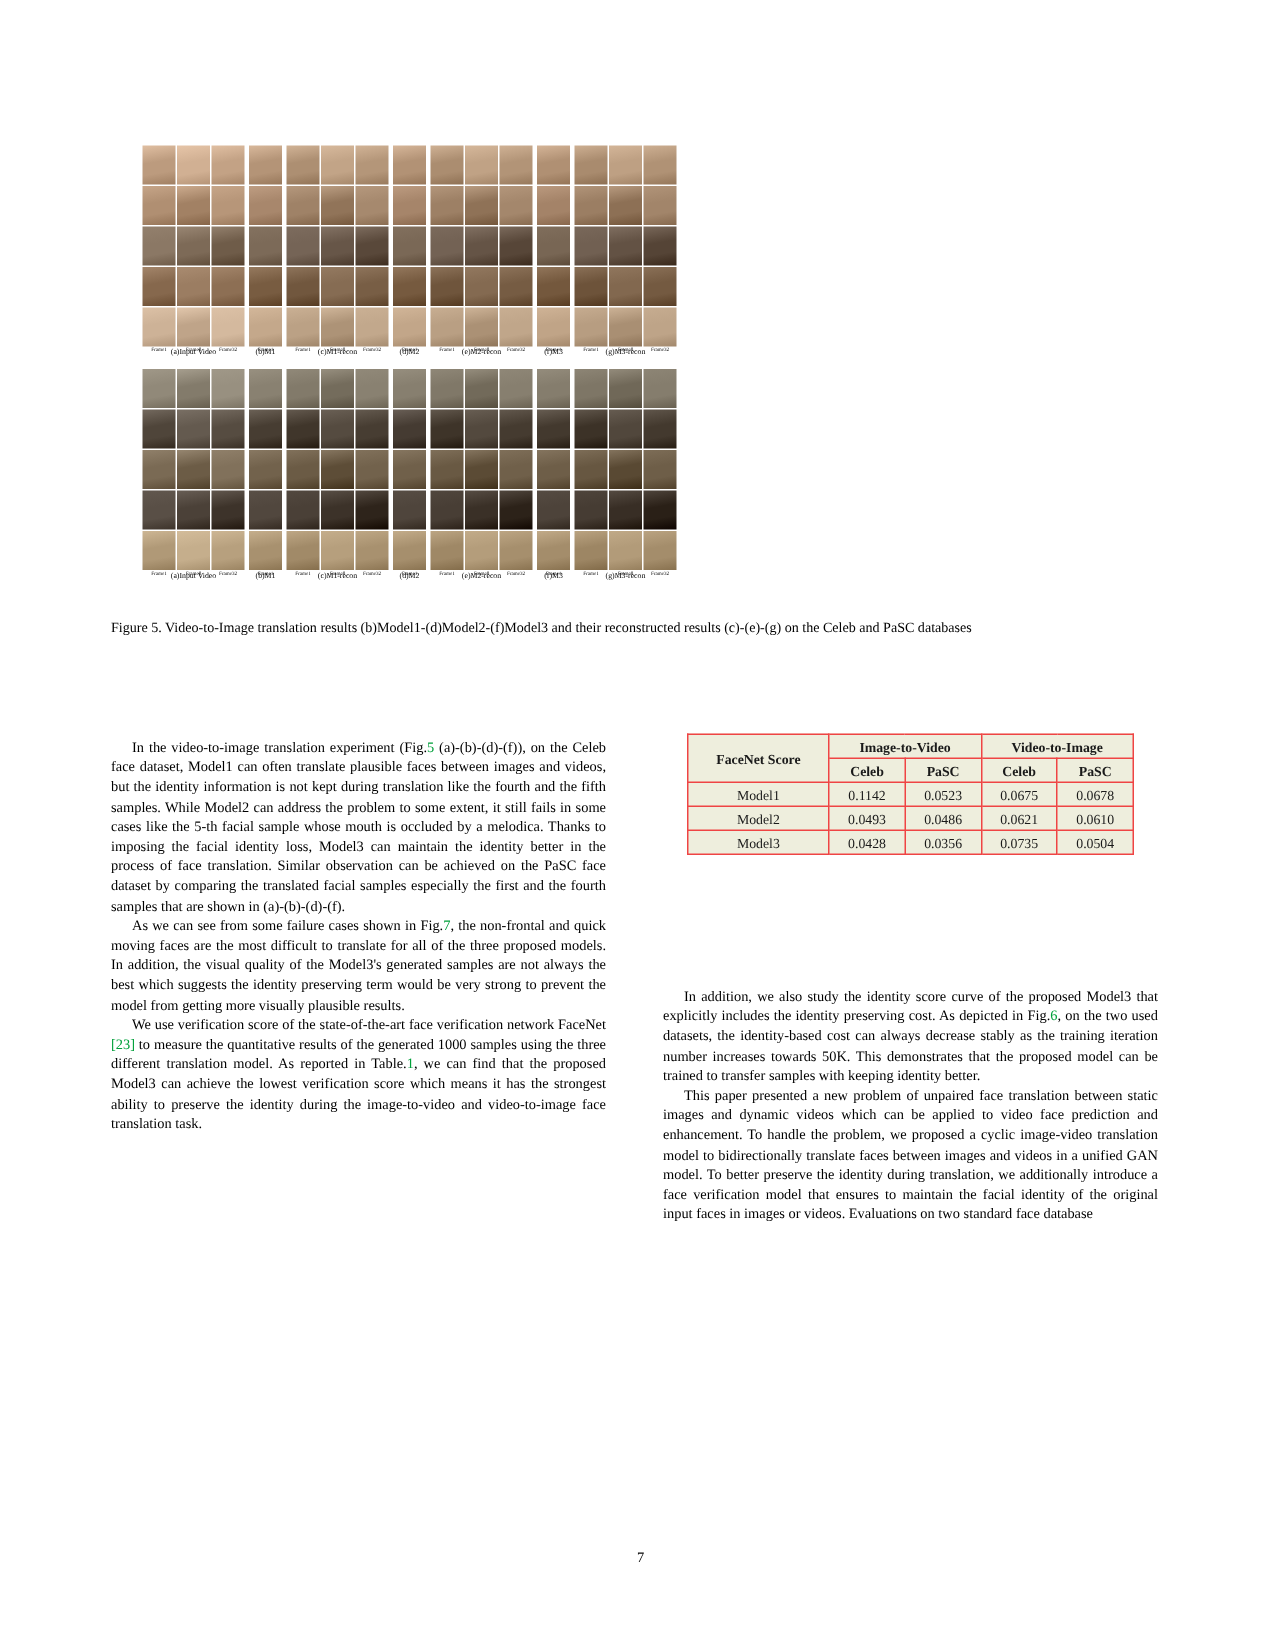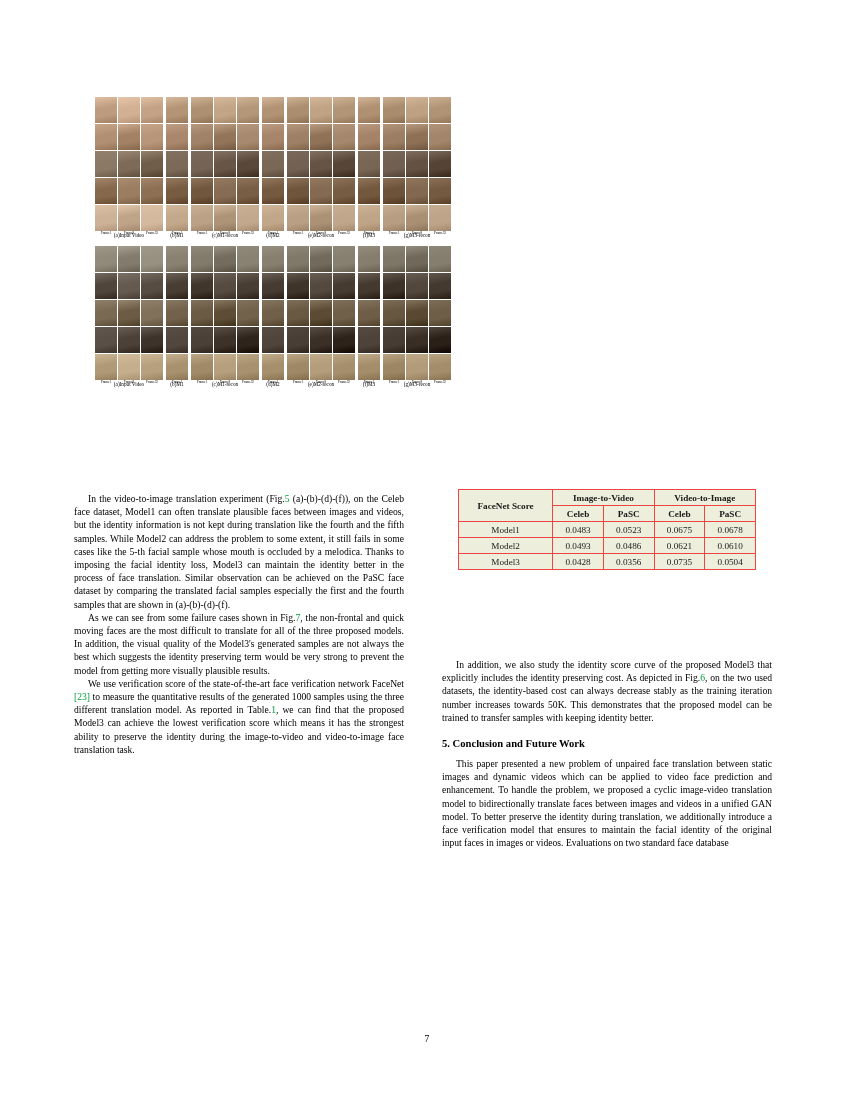--- a/index.html
+++ b/index.html
@@ -599,20 +599,21 @@
               <span>Frame1</span>
               <span>Frame8</span>
               <span>Frame32</span>
             </div>
             <div class="ttl">(g)M3-recon</div>
           </div>
         </div>
       </div>
     </div>
 
+  <div class="fig-caption">Figure 5. Video-to-Image translation results (b)Model1-(d)Model2-(f)Model3 and their reconstructed results (c)-(e)-(g) on the Celeb and PaSC databases</div>
 
   <div class="col col-left">
     <p>
       <span>In the video-to-image translation experiment (Fig.<span class="cite" style="color:#00a03a">5</span> (a)-(b)-(d)-(f)), on the Celeb face dataset, Model1 can often translate plausible faces between images and videos, but the identity information is not kept during translation like the fourth and the fifth samples. While Model2 can address the problem to some extent, it still fails in some cases like the 5-th facial sample whose mouth is occluded by a melodica. Thanks to imposing the facial identity loss, Model3 can maintain the identity better in the process of face translation. Similar observation can be achieved on the PaSC face dataset by comparing the translated facial samples especially the first and the fourth samples that are shown in (a)-(b)-(d)-(f).</span>
     </p>
     <p>
       <span>As we can see from some failure cases shown in Fig.<span class="cite" style="color:#00a03a">7</span>, the non-frontal and quick moving faces are the most difficult to translate for all of the three proposed models. In addition, the visual quality of the Model3's generated samples are not always the best which suggests the identity preserving term would be very strong to prevent the model from getting more visually plausible results.</span>
     </p>
     <p>
       <span>We use verification score of the state-of-the-art face verification network FaceNet <span class="cite" style="color:#00a03a">[23]</span> to measure the quantitative results of the generated 1000 samples using the three different translation model. As reported in Table.<span class="cite" style="color:#00a03a">1</span>, we can find that the proposed Model3 can achieve the lowest verification score which means it has the strongest ability to preserve the identity during the image-to-video and video-to-image face translation task.</span>
@@ -628,21 +629,21 @@
         <th colspan="2">Video-to-Image</th>
       </tr>
       <tr>
         <th>Celeb</th>
         <th>PaSC</th>
         <th>Celeb</th>
         <th>PaSC</th>
       </tr>
       <tr>
         <td>Model1</td>
-        <td>0.0483</td>
+        <td>0.1142</td>
         <td>0.0523</td>
         <td>0.0675</td>
         <td>0.0678</td>
       </tr>
       <tr>
         <td>Model2</td>
         <td>0.0493</td>
         <td>0.0486</td>
         <td>0.0621</td>
         <td>0.0610</td>
@@ -656,20 +657,19 @@
       </tr>
     </tbody>
       </table>
   </div>
 
 
   <div class="col col-right" style="top: 658px;">
     <p>
       <span>In addition, we also study the identity score curve of the proposed Model3 that explicitly includes the identity preserving cost. As depicted in Fig.<span class="cite" style="color:#00a03a">6</span>, on the two used datasets, the identity-based cost can always decrease stably as the training iteration number increases towards 50K. This demonstrates that the proposed model can be trained to transfer samples with keeping identity better.</span>
     </p>
-    <h3 class="sec">5. Conclusion and Future Work</h3>
     <p>
       <span>This paper presented a new problem of unpaired face translation between static images and dynamic videos which can be applied to video face prediction and enhancement. To handle the problem, we proposed a cyclic image-video translation model to bidirectionally translate faces between images and videos in a unified GAN model. To better preserve the identity during translation, we additionally introduce a face verification model that ensures to maintain the facial identity of the original input faces in images or videos. Evaluations on two standard face database</span>
     </p>
   </div>
 
   <div class="pagenum">7</div>
 </div>
 
 </body></html>

